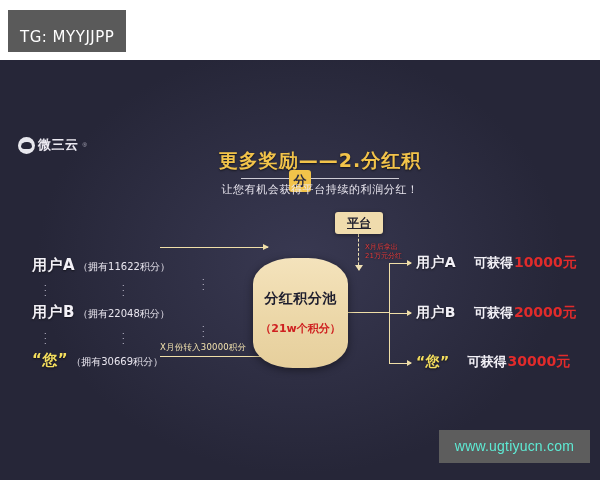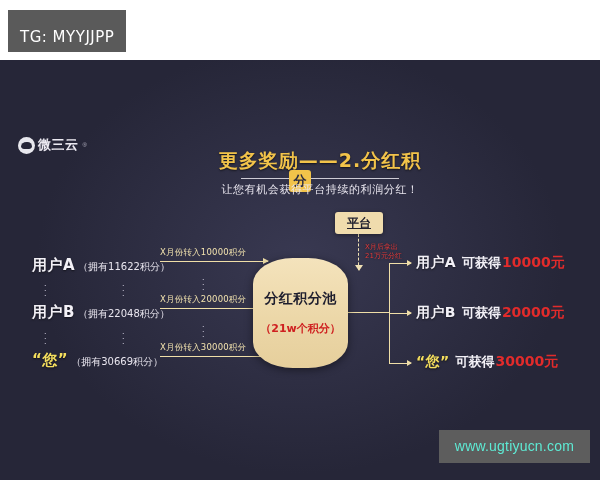--- a/index.html
+++ b/index.html
@@ -148,21 +148,21 @@
     border-left:5px solid #f0dfa8;
     border-top:3px solid transparent;border-bottom:3px solid transparent;
   }
   #bracket .b1{top:0;} #bracket .b2{top:50px;} #bracket .b3{top:100px;}
 
   
   .res-row{position:absolute;display:flex;align-items:baseline;white-space:nowrap;z-index:4;}
   .res-row .r-who{font-size:14px;font-weight:bold;letter-spacing:.4px;}
   .r-white{color:#f3f1f7;text-shadow:0 1px 2px rgba(0,0,0,.55);}
   .r-gold{color:#f4de5e;text-shadow:0 1px 2px rgba(0,0,0,.6);}
-  .res-row .r-get{color:#f3f1f7;font-size:13px;font-weight:bold;margin-left:6px;}
+  .res-row .r-get{color:#f3f1f7;font-size:13px;font-weight:bold;margin-left:18px;}
   .res-row .r-amt{color:#e22b2b;font-size:14px;font-weight:bold;margin-left:1px;}
   #res-a{left:416px;top:194px;}
   #res-b{left:416px;top:244px;}
   #res-y{left:416px;top:293px;}
 </style>
 </head>
 <body>
 
 <div id="tg-badge" class="cn">TG: MYYJJPP</div>
 
@@ -219,25 +219,20 @@
       <span>.</span>
       <span>.</span>
     </div>
   <div class="vdots" style="left:202px;top:262px;">
       <span>.</span>
       <span>.</span>
       <span>.</span>
     </div>
 
   <div class="xfer" id="xfer-a">
-    <div class="lbl cn">X月份转入10000积分</div>
-    <div class="arrow"></div>
-  </div>
-  <div class="xfer" id="xfer-b">
-    <div class="lbl cn">X月份转入20000积分</div>
     <div class="arrow"></div>
   </div>
   <div class="xfer" id="xfer-y">
     <div class="lbl cn">X月份转入30000积分</div>
     <div class="arrow"></div>
   </div>
 
   <div id="pool">
     <div class="p-title cn">分红积分池</div>
     <div class="p-sub cn">（21w个积分）</div>

